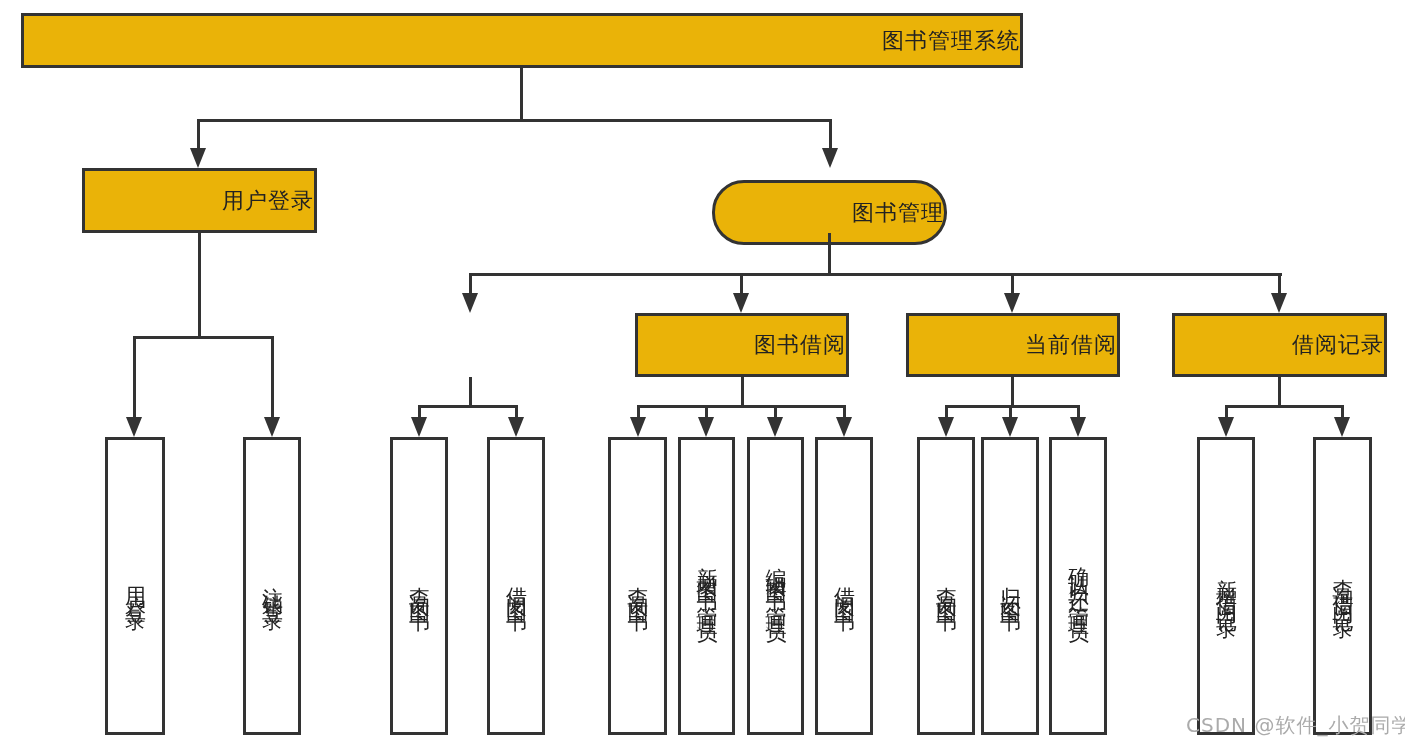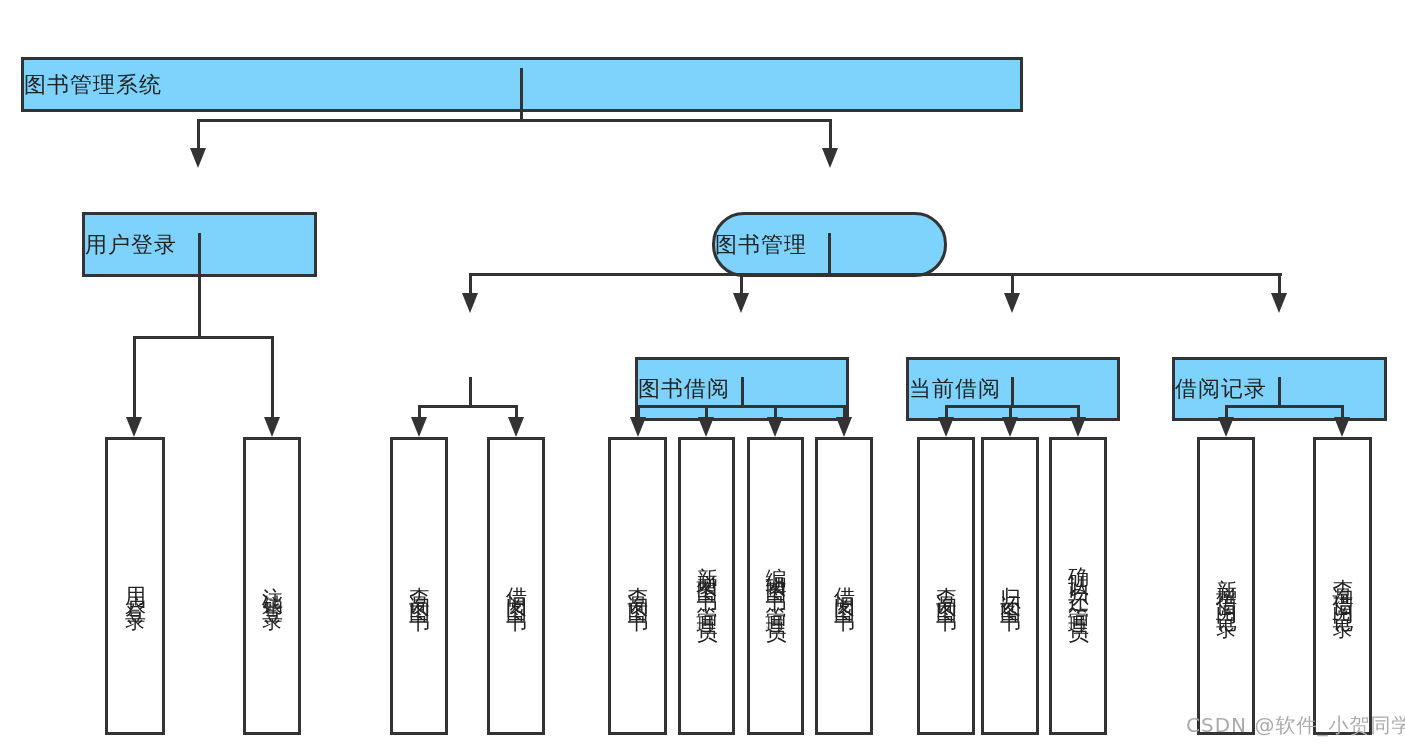--- a/index.html
+++ b/index.html
@@ -1,22 +1,22 @@
 <!DOCTYPE html>
 <html><head>
 <meta charset="utf-8">
 <style>
   html,body{margin:0;padding:0;background:#fff;}
   #canvas{
     position:relative;width:1405px;height:747px;background:#ffffff;overflow:hidden;
     font-family:"DejaVu Sans","Liberation Sans",sans-serif;
   }
   .box{
-    position:absolute;box-sizing:border-box;background:#7dd3fc;
-    border:3px solid #333333;display:flex;align-items:center;justify-content:flex-start;margin-top:44px;
+    position:absolute;box-sizing:border-box;background:#eab308;
+    border:3px solid #333333;display:flex;align-items:center;justify-content:flex-end;
   }
   .hlabel{font-size:22px;color:#222222;letter-spacing:1px;white-space:nowrap;}
   .vbox{position:absolute;top:437px;height:298px;box-sizing:border-box;background:#fff;
     border:3px solid #333333;display:flex;align-items:center;justify-content:center;}
   .vtext{
     writing-mode:vertical-rl;text-orientation:mixed;
     font-size:21px;letter-spacing:8px;color:#222222;line-height:1;white-space:nowrap;
   }
   .vl{position:absolute;width:3px;background:#333333;}
   .hl{position:absolute;height:3px;background:#333333;}
@@ -40,21 +40,21 @@
   <i class="vl" style="left:520px;top:68px;height:51px;"></i>
   <i class="hl" style="left:197px;top:119px;width:635px;"></i>
   <i class="vl" style="left:197px;top:119px;height:31px;"></i>
   <i class="ar" style="left:190px;top:148px;"></i>
   <i class="vl" style="left:829px;top:119px;height:31px;"></i>
   <i class="ar" style="left:822px;top:148px;"></i>
 
   <div class="box" style="left:82px;top:168px;width:235px;height:65px;">
     <span class="hlabel">用户登录</span>
   </div>
-  <div class="box" style="left:712px;top:168px;width:235px;height:65px;border-radius:32px;">
+  <div class="box" style="left:712px;top:180px;width:235px;height:65px;border-radius:32px;">
     <span class="hlabel">图书管理</span>
   </div>
 
   <i class="vl" style="left:198px;top:233px;height:104px;"></i>
   <i class="hl" style="left:133px;top:336px;width:141px;"></i>
   <i class="vl" style="left:133px;top:336px;height:83px;"></i>
   <i class="ar" style="left:126px;top:417px;"></i>
   <i class="vl" style="left:271px;top:336px;height:83px;"></i>
   <i class="ar" style="left:264px;top:417px;"></i>
 

